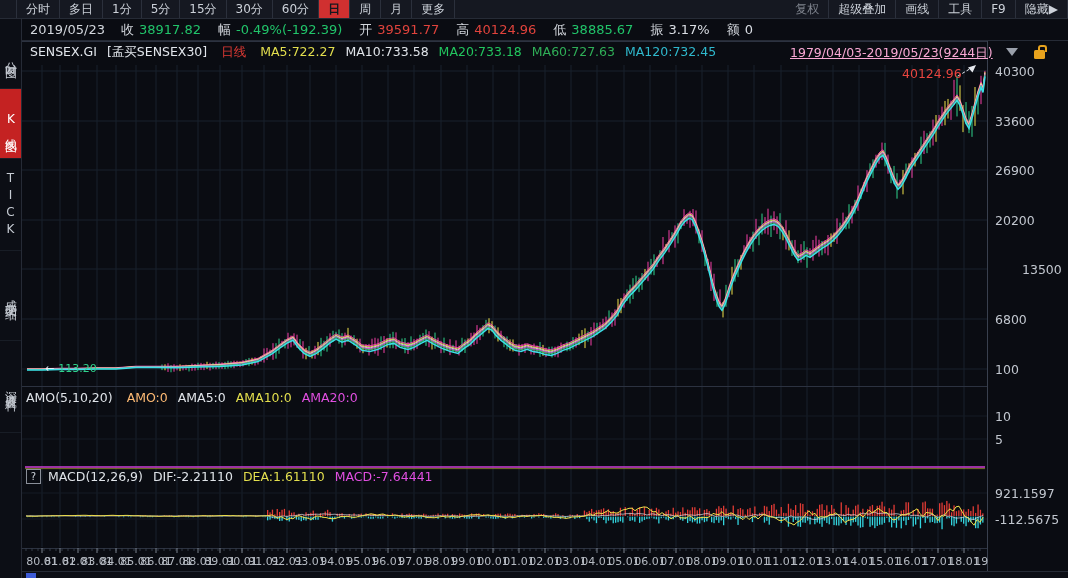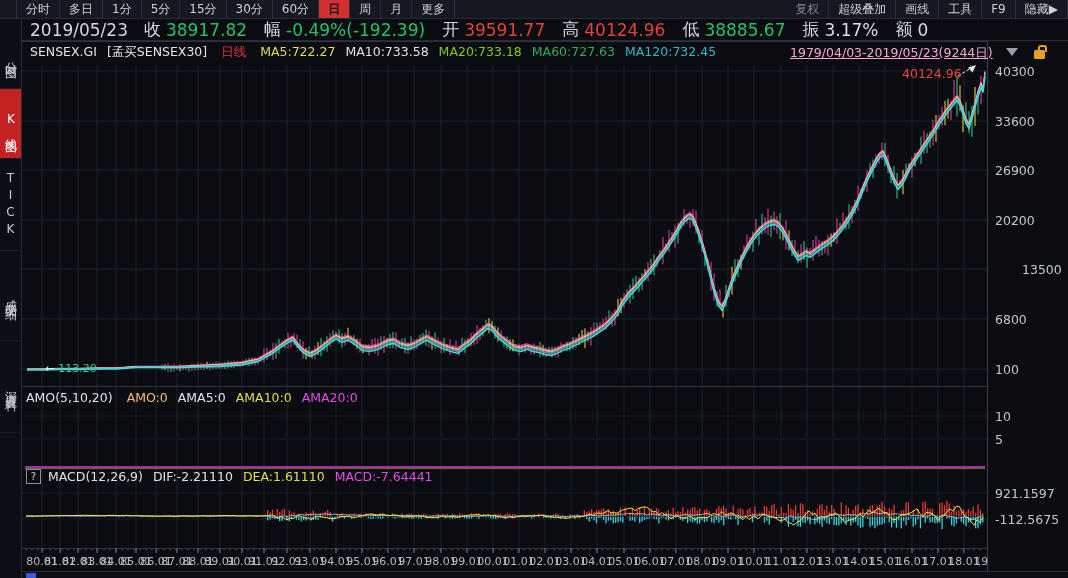--- a/index.html
+++ b/index.html
@@ -16,21 +16,21 @@
   .tb-btn.active{background:#d03030;color:#15181f;font-weight:bold;}
   .tb-btn.dim{color:#7f848e;}
   
   .sidebar{position:absolute;left:0;top:19px;width:22px;height:559px;background:#0c0e15;
            border-right:1px solid #262b36;box-sizing:border-box;padding-top:6px;}
   .side-item{writing-mode:vertical-rl;text-orientation:upright;display:flex;align-items:center;justify-content:center;
              width:21px;color:#c6cbd3;font-size:12px;letter-spacing:3px;border-bottom:1px solid #181d26;box-sizing:border-box;cursor:default;}
   .side-item.active{background:#c42222;color:#ffffff;}
   
   .info-bar{position:absolute;left:22px;top:19px;width:1046px;height:21px;display:flex;align-items:center;
-            padding-left:8px;font-size:17px;color:#d3d7dd;box-sizing:border-box;white-space:nowrap;}
+            padding-left:8px;font-size:13px;color:#d3d7dd;box-sizing:border-box;white-space:nowrap;}
   .info-date{margin-right:16px;}
   #info-fields{display:flex;align-items:center;}
   .info-label{margin-right:5px;color:#d3d7dd;}
   .info-value{margin-right:17px;}
   
   .chart{position:absolute;left:22px;top:40px;width:1046px;height:532px;border-top:1px solid #262b36;box-sizing:border-box;}
   #plot-svg{position:absolute;left:0;top:0;}
   .chart-header{position:absolute;left:8px;top:3px;font-size:12.5px;color:#e2e6ec;white-space:nowrap;}
   .hd-name{margin-left:6px;}
   .hd-period{margin-left:10px;}
@@ -1331,21 +1331,21 @@
         <polyline points="5,328.7 20,328.7 38,328.2 56,328.2 75,327.7 94,327.7 114,326.2 134,326.2 155,326.3 176,325.5 198,324.7 220,323.0 236,319.6 250,311.8 258,305.8 265,300.9 271,298.0 276,305.0 282,311.1 288,314.2 294,311.2 302,305.3 308,300.4 314,296.4 320,299.5 326,297.6 334,302.6 340,307.7 348,308.7 356,306.7 366,301.7 372,300.7 378,304.7 386,306.7 392,304.7 399,300.7 405,297.7 412,301.7 420,305.7 428,308.7 436,310.7 442,305.7 448,301.7 454,295.7 460,290.7 466,285.7 470,287.7 474,292.7 479,297.7 483,300.7 488,304.7 493,307.7 499,308.7 505,306.7 511,308.7 517,309.7 523,311.7 529,312.7 535,310.7 541,307.7 547,305.7 553,302.7 559,299.7 565,296.7 571,293.7 577,289.7 583,285.7 589,279.7 595,272.7 601,261.7 607,253.7 613,247.7 619,240.7 625,233.7 631,226.7 637,217.7 643,209.7 649,200.7 654,192.7 659,183.7 663,178.7 667,175.7 670,176.7 673,182.7 676,190.7 679,199.7 682,209.7 685,220.7 688,232.7 691,245.7 694,255.7 697,263.7 700,267.7 703,261.7 706,252.7 709,243.7 712,235.7 716,226.7 720,217.7 724,209.7 728,202.7 732,196.7 736,191.7 740,187.7 744,184.7 748,182.7 752,181.7 756,183.7 760,188.7 764,195.7 768,203.7 772,211.7 776,217.7 780,215.7 784,212.7 788,214.7 792,211.7 796,208.7 800,205.7 805,202.7 810,198.7 815,193.7 820,187.7 825,180.7 830,172.7 835,162.7 840,150.7 845,138.7 850,128.7 854,120.7 858,114.7 861,112.7 864,118.7 867,126.7 870,134.7 873,141.7 876,146.7 879,143.7 882,138.7 885,132.7 888,126.7 892,120.7 896,114.7 900,108.7 904,102.7 908,96.7 912,90.7 916,83.7 920,77.7 924,71.7 928,66.7 932,61.7 935,57.7 938,62.7 941,71.7 944,80.7 947,85.7 950,75.7 953,64.7 956,53.7 959,44.7 961,49.7 963,33.7" fill="none" stroke="#35c96a" stroke-width="0.9"></polyline>
         <polyline points="5,329.1 20,329.1 38,328.6 56,328.6 75,328.1 94,328.1 114,326.6 134,326.6 155,326.8 176,326.1 198,325.5 220,323.9 236,320.6 250,312.9 258,307.0 265,302.1 271,299.2 276,306.3 282,312.4 288,315.5 294,312.6 302,306.8 308,301.9 314,298.0 320,301.1 326,299.2 334,304.3 340,309.4 348,310.4 356,308.4 366,303.4 372,302.4 378,306.4 386,308.4 392,306.4 399,302.4 405,299.4 412,303.4 420,307.4 428,310.4 436,312.4 442,307.4 448,303.4 454,297.4 460,292.4 466,287.4 470,289.4 474,294.4 479,299.4 483,302.4 488,306.4 493,309.4 499,310.4 505,308.4 511,310.4 517,311.4 523,313.4 529,314.4 535,312.4 541,309.4 547,307.4 553,304.4 559,301.4 565,298.4 571,295.4 577,291.4 583,287.4 589,281.4 595,274.4 601,263.4 607,255.4 613,249.4 619,242.4 625,235.4 631,228.4 637,219.4 643,211.4 649,202.4 654,194.4 659,185.4 663,180.4 667,177.4 670,178.4 673,184.4 676,192.4 679,201.4 682,211.4 685,222.4 688,234.4 691,247.4 694,257.4 697,265.4 700,269.4 703,263.4 706,254.4 709,245.4 712,237.4 716,228.4 720,219.4 724,211.4 728,204.4 732,198.4 736,193.4 740,189.4 744,186.4 748,184.4 752,183.4 756,185.4 760,190.4 764,197.4 768,205.4 772,213.4 776,219.4 780,217.4 784,214.4 788,216.4 792,213.4 796,210.4 800,207.4 805,204.4 810,200.4 815,195.4 820,189.4 825,182.4 830,174.4 835,164.4 840,152.4 845,140.4 850,130.4 854,122.4 858,116.4 861,114.4 864,120.4 867,128.4 870,136.4 873,143.4 876,148.4 879,145.4 882,140.4 885,134.4 888,128.4 892,122.4 896,116.4 900,110.4 904,104.4 908,98.4 912,92.4 916,85.4 920,79.4 924,73.4 928,68.4 932,63.4 935,59.4 938,64.4 941,73.4 944,82.4 947,87.4 950,77.4 953,66.4 956,55.4 959,46.4 961,51.4 963,35.4" fill="none" stroke="#3be0e8" stroke-width="1.5"></polyline>
         <polyline points="936,35 951,26" fill="none" stroke="#e6e9ee" stroke-width="1" stroke-dasharray="3,2"></polyline>
         <polygon points="954,24 946,26.5 950.5,31.5" fill="#e6e9ee"></polygon>
       </svg>
 
     <div class="chart-header">
       <span>SENSEX.GI</span>
       <span class="hd-name">[孟买SENSEX30]</span>
       <span class="hd-period" id="hd-period" style="color: rgb(226, 59, 53);">日线</span>
-      <span id="ma-list"><span class="hd-ma" style="color: rgb(227, 223, 78);">MA5:722.27</span><span class="hd-ma" style="color: rgb(223, 227, 232);">MA10:733.58</span><span class="hd-ma" style="color: #84cc16; text-align: center;">MA20:733.18</span><span class="hd-ma" style="color: rgb(47, 174, 87);">MA60:727.63</span><span class="hd-ma" style="color: rgb(47, 185, 205);">MA120:732.45</span></span>
+      <span id="ma-list"><span class="hd-ma" style="color: rgb(227, 223, 78);">MA5:722.27</span><span class="hd-ma" style="color: rgb(223, 227, 232);">MA10:733.58</span><span class="hd-ma" style="color: #22c55e; text-align: center;">MA20:733.18</span><span class="hd-ma" style="color: rgb(47, 174, 87);">MA60:727.63</span><span class="hd-ma" style="color: rgb(47, 185, 205);">MA120:732.45</span></span>
     </div>
 
     <div class="range-sel">
       <span class="range-text">1979/04/03-2019/05/23(9244日)</span>
       <span class="dd-arrow"></span>
       <span class="lock"></span>
     </div>
 
     <div id="price-axis">
         <div class="paxis-label" style="top: 23px;">40300</div>

